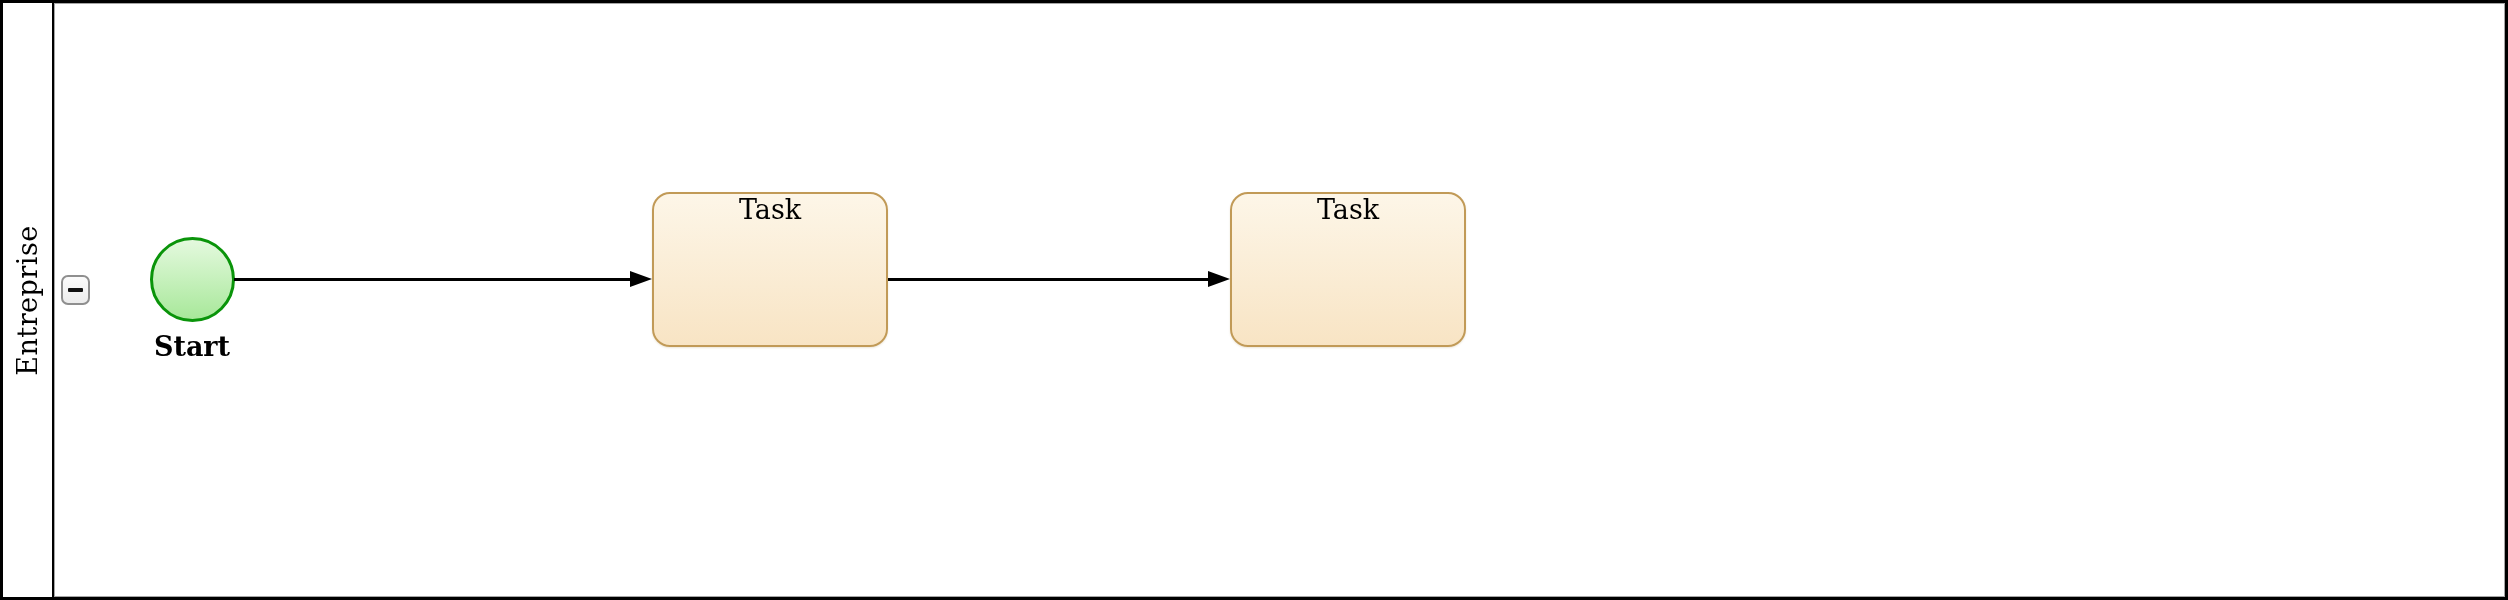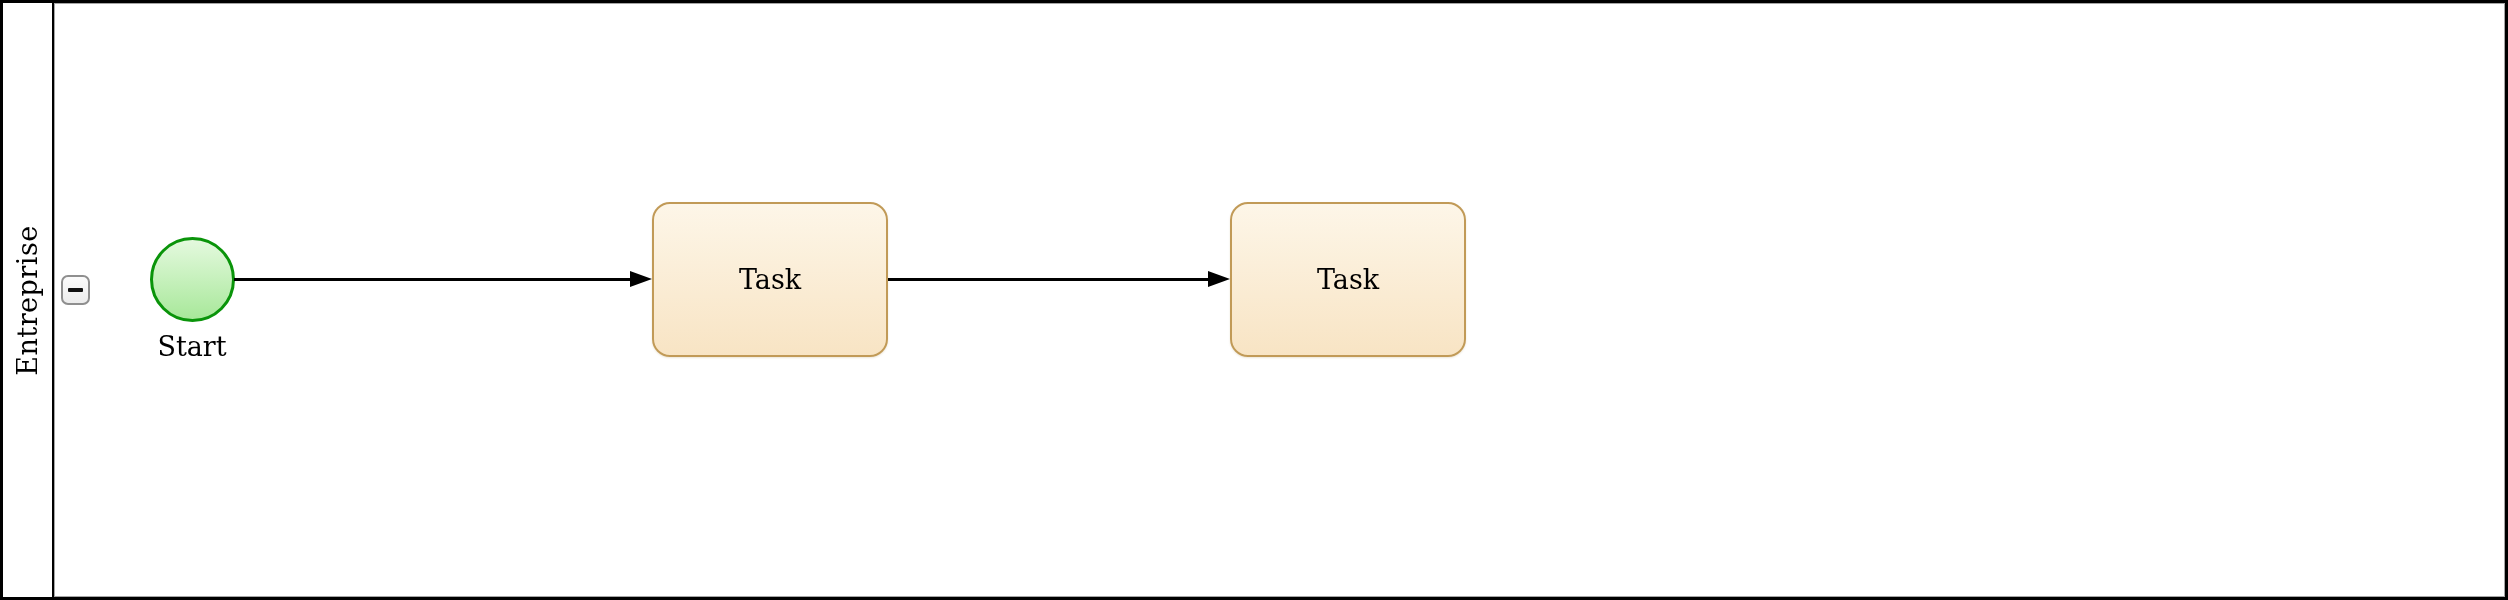--- a/index.html
+++ b/index.html
@@ -85,32 +85,32 @@
     background: linear-gradient(180deg, #e4f9de 0%, #a8e89a 100%);
     box-sizing: border-box;
   }
   .start-label {
     position: absolute;
     left: 122px; top: 331px;
     width: 140px;
     text-align: center;
     font-size: 27px;
     color: #000000;
+    font-weight: bold;
   }
   
   .task {
     position: absolute;
-    top: 202px;
+    top: 192px;
     width: 236px; height: 155px;
     border: 2px solid #c19a57;
     border-radius: 18px;
     background: linear-gradient(180deg, #fdf6e8 0%, #f8e4c4 100%);
     box-sizing: border-box;
     display: flex;
-    align-items: center;
     justify-content: center;
     box-shadow: 0 1px 2px rgba(180,150,100,0.25);
   }
   .task.task-1 { left: 652px; }
   .task.task-2 { left: 1230px; }
   .task-label {
     font-size: 27px;
     color: #000000;
   }
   

